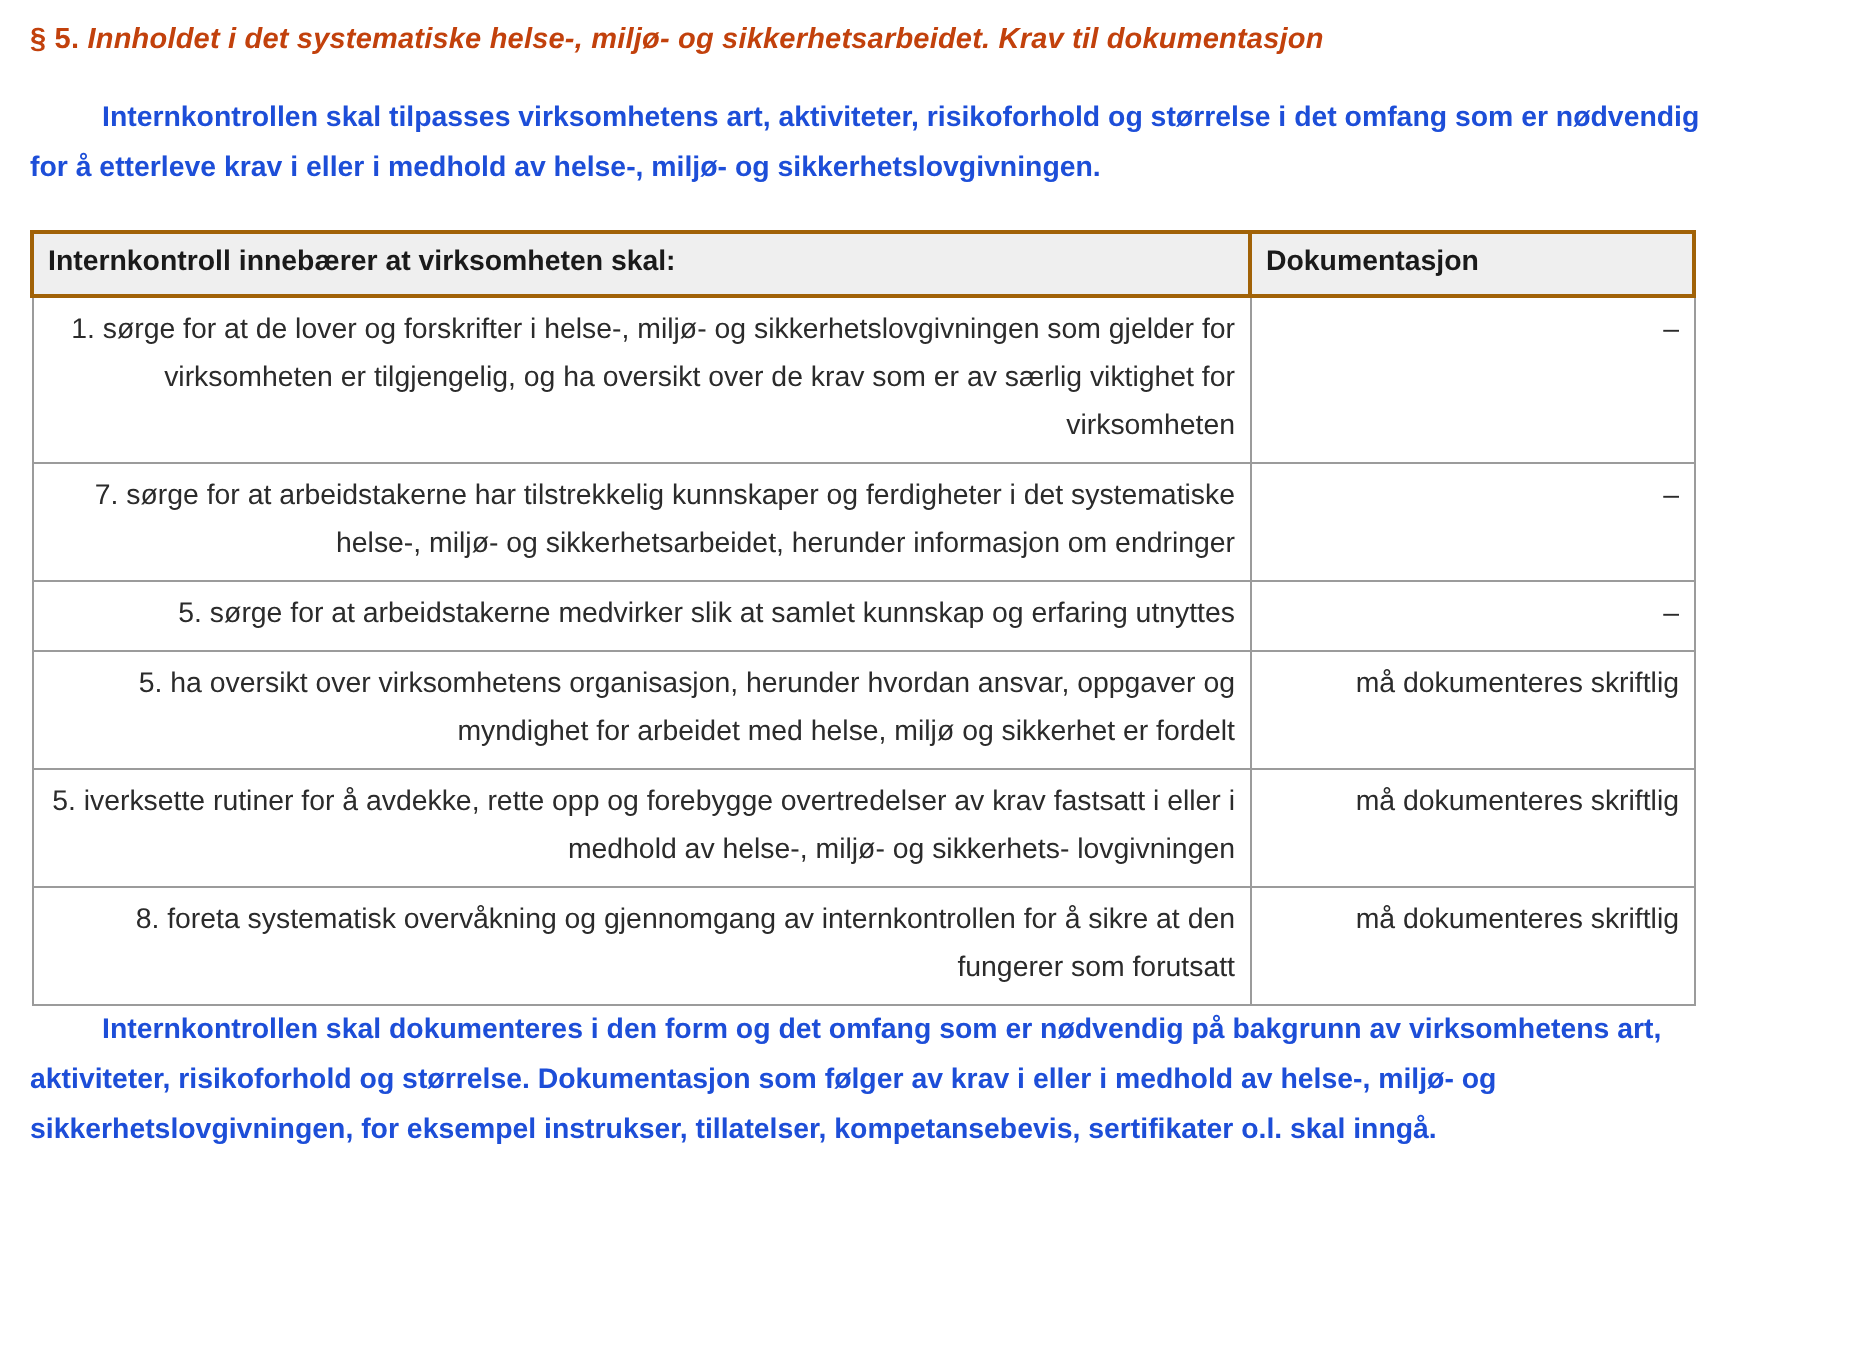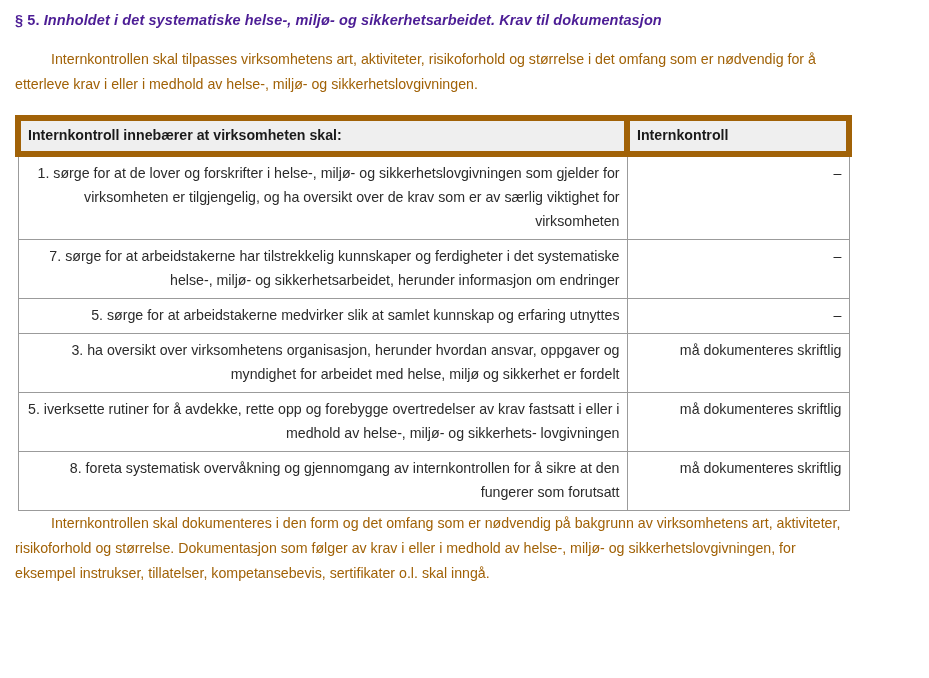--- a/index.html
+++ b/index.html
@@ -18,36 +18,37 @@
     position: relative;
     width: 929px;
     height: 678px;
     box-sizing: border-box;
     padding: 8px 0 0 0;
   }
   h1.section-heading {
     margin: 4px 0 0 15px;
     font-size: 14.5px;
     font-weight: bold;
-    color: #4c1d95;
+    color: #c2410c;
     letter-spacing: 0.1px;
   }
   h1.section-heading .sec-num {
     font-style: normal;
   }
   h1.section-heading .sec-title {
     font-style: italic;
   }
   p.body-par {
     margin: 0;
     padding: 0 78px 0 15px;
     font-size: 14.2px;
     line-height: 25px;
     text-indent: 36px;
-    color: #a16207;
+    color: #1d4ed8;
+    font-weight: bold;
   }
   p.intro-par {
     margin-top: 19px;
   }
   .table-wrap {
     margin: 18px 0 0 15px;
     width: 831px;
   }
   table.ik-table {
     border-collapse: collapse;
@@ -55,21 +56,21 @@
     table-layout: fixed;
     font-size: 14.2px;
     color: #2b2b2b;
   }
   table.ik-table col.col-req { width: 609px; }
   table.ik-table col.col-doc { width: 222px; }
   table.ik-table th {
     background: #efefef;
     font-weight: bold;
     text-align: left;
-    border: 6px solid #a16207;
+    border: 2px solid #a16207;
     padding: 5px 7px 6px 7px;
     font-size: 14.2px;
     color: #1a1a1a;
     line-height: 19px;
   }
   table.ik-table td {
     border: 1px solid #9b9b9b;
     padding: 4px 7px 6px 7px;
     vertical-align: top;
     line-height: 24px;
@@ -96,38 +97,38 @@
 
   <div class="table-wrap">
     <table class="ik-table">
       <colgroup>
         <col class="col-req">
         <col class="col-doc">
       </colgroup>
       <thead>
         <tr>
           <th>Internkontroll innebærer at virksomheten skal:</th>
-          <th>Internkontroll</th>
+          <th>Dokumentasjon</th>
         </tr>
       </thead>
       <tbody>
         <tr>
           <td>1. sørge for at de lover og forskrifter i helse-, miljø- og sikkerhetslovgivningen som gjelder for virksomheten er tilgjengelig, og ha oversikt over de krav som er av særlig viktighet for virksomheten</td>
           <td class="doc-cell">–</td>
         </tr>
         <tr>
           <td>7. sørge for at arbeidstakerne har tilstrekkelig kunnskaper og ferdigheter i det systematiske helse-, miljø- og sikkerhetsarbeidet, herunder informasjon om endringer</td>
           <td class="doc-cell">–</td>
         </tr>
         <tr>
           <td>5. sørge for at arbeidstakerne medvirker slik at samlet kunnskap og erfaring utnyttes</td>
           <td class="doc-cell">–</td>
         </tr>
         <tr>
-          <td>3. ha oversikt over virksomhetens organisasjon, herunder hvordan ansvar, oppgaver og myndighet for arbeidet med helse, miljø og sikkerhet er fordelt</td>
+          <td>5. ha oversikt over virksomhetens organisasjon, herunder hvordan ansvar, oppgaver og myndighet for arbeidet med helse, miljø og sikkerhet er fordelt</td>
           <td class="doc-cell">må dokumenteres skriftlig</td>
         </tr>
         <tr>
           <td>5. iverksette rutiner for å avdekke, rette opp og forebygge overtredelser av krav fastsatt i eller i medhold av helse-, miljø- og sikkerhets- lovgivningen</td>
           <td class="doc-cell">må dokumenteres skriftlig</td>
         </tr>
         <tr>
           <td>8. foreta systematisk overvåkning og gjennomgang av internkontrollen for å sikre at den fungerer som forutsatt</td>
           <td class="doc-cell">må dokumenteres skriftlig</td>
         </tr>

